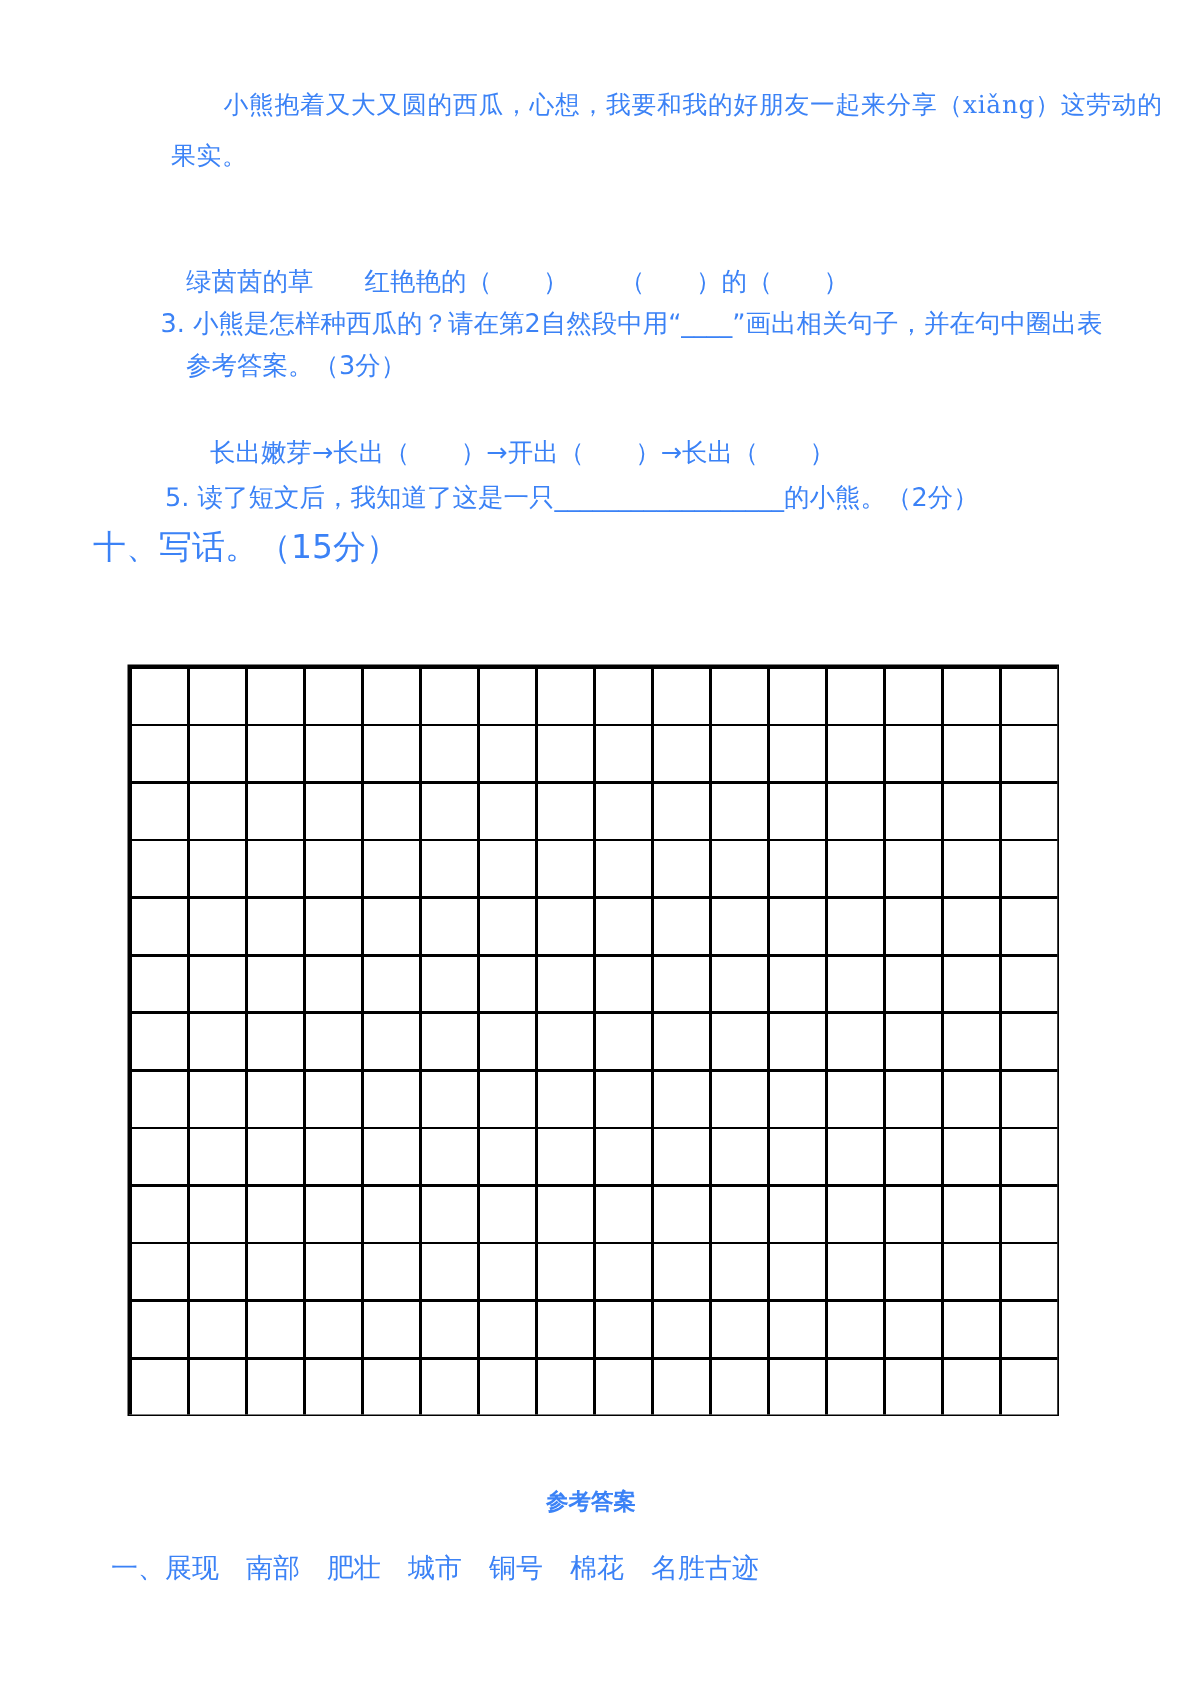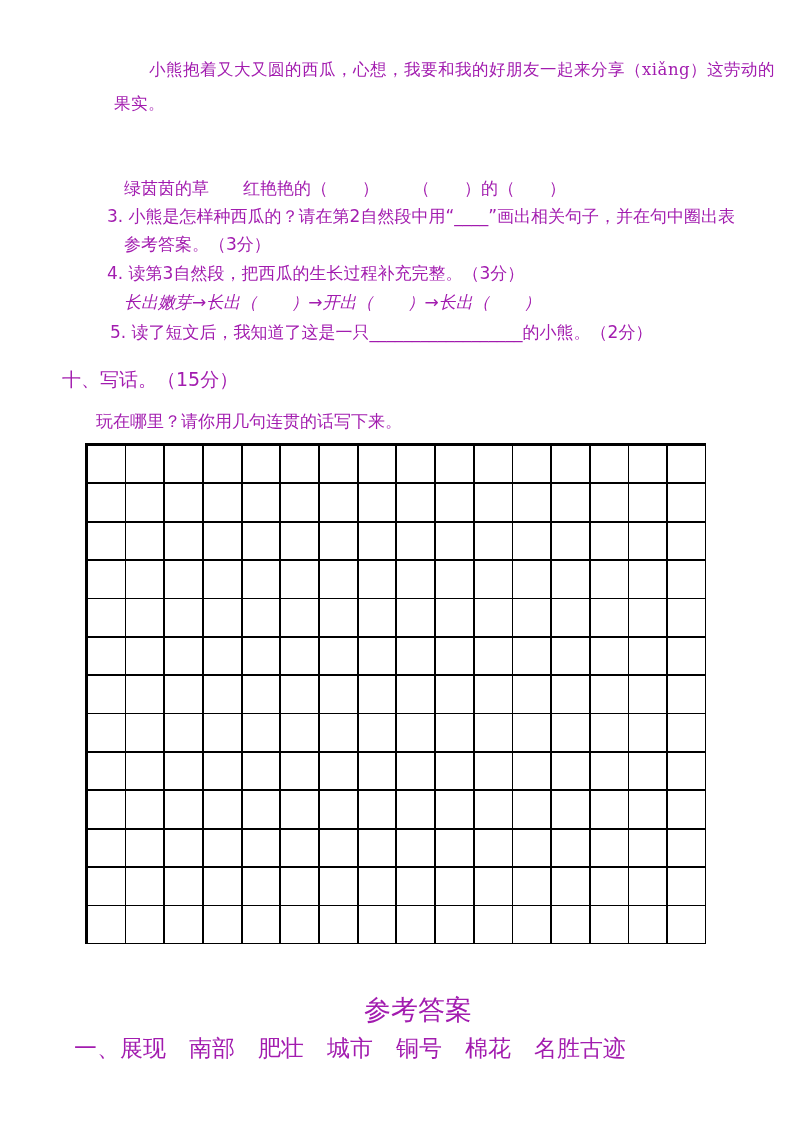--- a/index.html
+++ b/index.html
@@ -2,99 +2,96 @@
 <html><head>
 <meta charset="utf-8">
 <style>
   * { margin: 0; padding: 0; box-sizing: border-box; }
   html, body { background: #ffffff; }
   .page {
     position: relative;
     width: 793px;
     height: 1122px;
     background: #ffffff;
-    color: #a21caf;
+    color: #3b82f6;
     overflow: hidden;
   }
   .line {
     position: absolute;
     white-space: pre;
     line-height: 1.25;
   }
   .passage {
     font-family: "DejaVu Serif", "Liberation Serif", serif;
     font-size: 16.5px;
     letter-spacing: 0.5px;
   }
   .question {
     font-family: "DejaVu Sans", "Liberation Sans", sans-serif;
     font-size: 17px;
   }
   .section-heading {
     font-family: "DejaVu Sans", "Liberation Sans", sans-serif;
-    font-size: 19px;
-    margin-top: 16px;
+    font-size: 22px;
   }
   .writing-grid {
     position: absolute;
     left: 85px;
     top: 443px;
     width: 621px;
     height: 501px;
     border: 1.8px solid #000;
     background-color: #ffffff;
   }
   .answer-heading {
     position: absolute;
     left: 364px;
     top: 992px;
     font-family: "DejaVu Sans", "Liberation Sans", sans-serif;
-    font-size: 27px;
-    font-weight: 400;
+    font-size: 15px;
+    font-weight: 700;
     white-space: pre;
   }
   .answer-line {
     position: absolute;
     left: 74px;
     top: 1033px;
     font-family: "DejaVu Sans", "Liberation Sans", sans-serif;
-    font-size: 23px;
+    font-size: 18px;
     white-space: pre;
   }
   
   .pos-pass1   { left: 149px; top: 60px;  }
   .pos-pass2   { left: 114px; top: 94px;  }
   .pos-q1      { left: 107px; top: 121px; }
   .pos-q2      { left: 107px; top: 150px; }
   .pos-q2ex    { left: 124px; top: 178px; }
   .pos-q3a     { left: 107px; top: 206px; }
   .pos-q3b     { left: 124px; top: 234px; }
   .pos-q4      { left: 107px; top: 263px; }
-  .pos-q4seq   { left: 124px; top: 292px; font-style: italic; }
+  .pos-q4seq   { left: 140px; top: 292px; }
   .pos-q5      { left: 110px; top: 322px; }
   .pos-sec10   { left: 62px;  top: 352px; }
   .pos-prompt1 { left: 120px; top: 383px; }
   .pos-prompt2 { left: 96px;  top: 411px; }
 </style>
 </head>
 <body>
 
 <div class="page">
 
   <p class="line passage pos-pass1">小熊抱着又大又圆的西瓜，心想，我要和我的好朋友一起来分享（xiǎng）这劳动的</p>
   <p class="line passage pos-pass2">果实。</p>
 
   <p class="line question pos-q2ex">绿茵茵的草　　红艳艳的（　　）　　（　　）的（　　）</p>
   <p class="line question pos-q3a">3. 小熊是怎样种西瓜的？请在第2自然段中用“____”画出相关句子，并在句中圈出表</p>
   <p class="line question pos-q3b">参考答案。（3分）</p>
-  <p class="line question pos-q4">4. 读第3自然段，把西瓜的生长过程补充完整。（3分）</p>
   <p class="line question pos-q4seq">长出嫩芽→长出（　　）→开出（　　）→长出（　　）</p>
   <p class="line question pos-q5">5. 读了短文后，我知道了这是一只__________________的小熊。（2分）</p>
 
   <p class="line section-heading pos-sec10">十、写话。（15分）</p>
-  <p class="line question pos-prompt2">玩在哪里？请你用几句连贯的话写下来。</p>
 
   <div class="writing-grid" style="background-image: repeating-linear-gradient(to right, rgb(0, 0, 0) 0px, rgb(0, 0, 0) 1.8px, transparent 1.8px, transparent calc(6.25%)), repeating-linear-gradient(rgb(0, 0, 0) 0px, rgb(0, 0, 0) 1.8px, transparent 1.8px, transparent calc(7.69231%));"></div>
 
   <h2 class="answer-heading">参考答案</h2>
   <p class="answer-line">一、展现　南部　肥壮　城市　铜号　棉花　名胜古迹</p>
 
 </div>
 
 </body></html>

